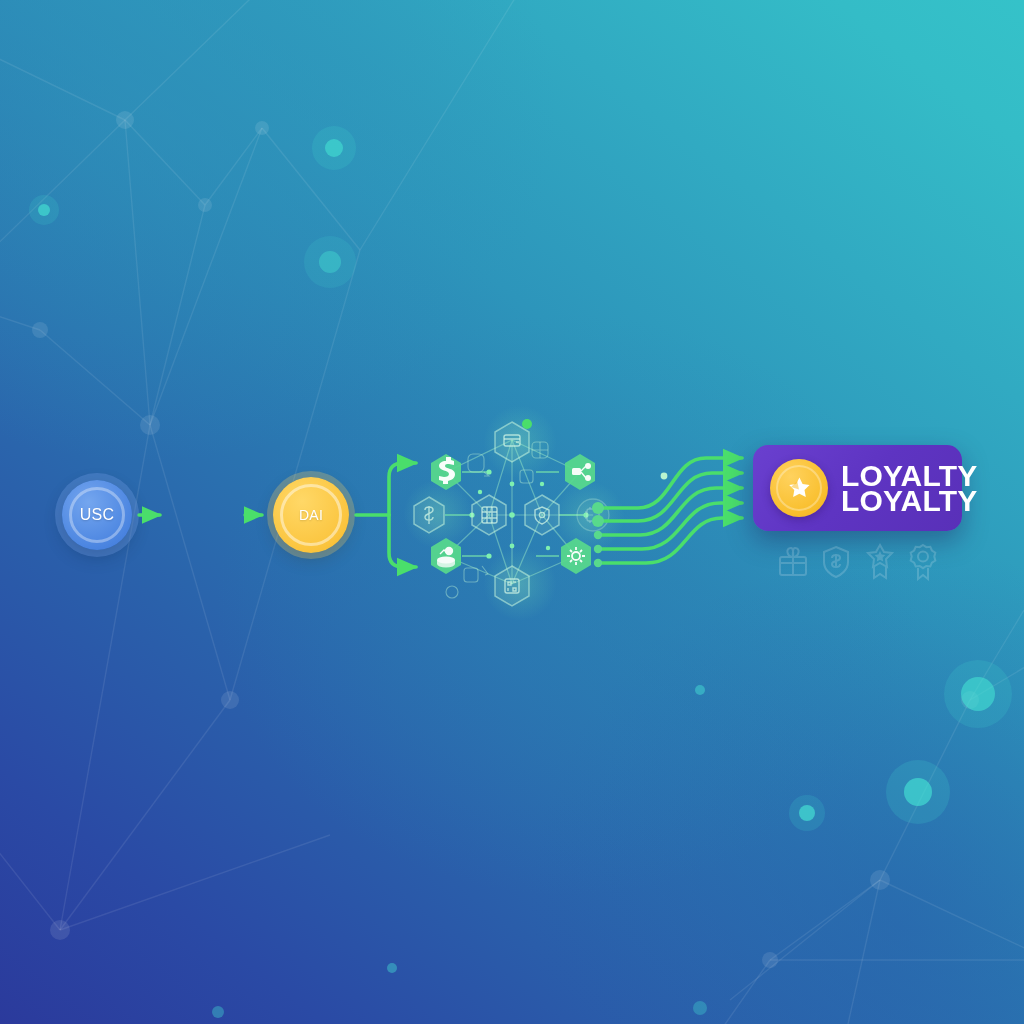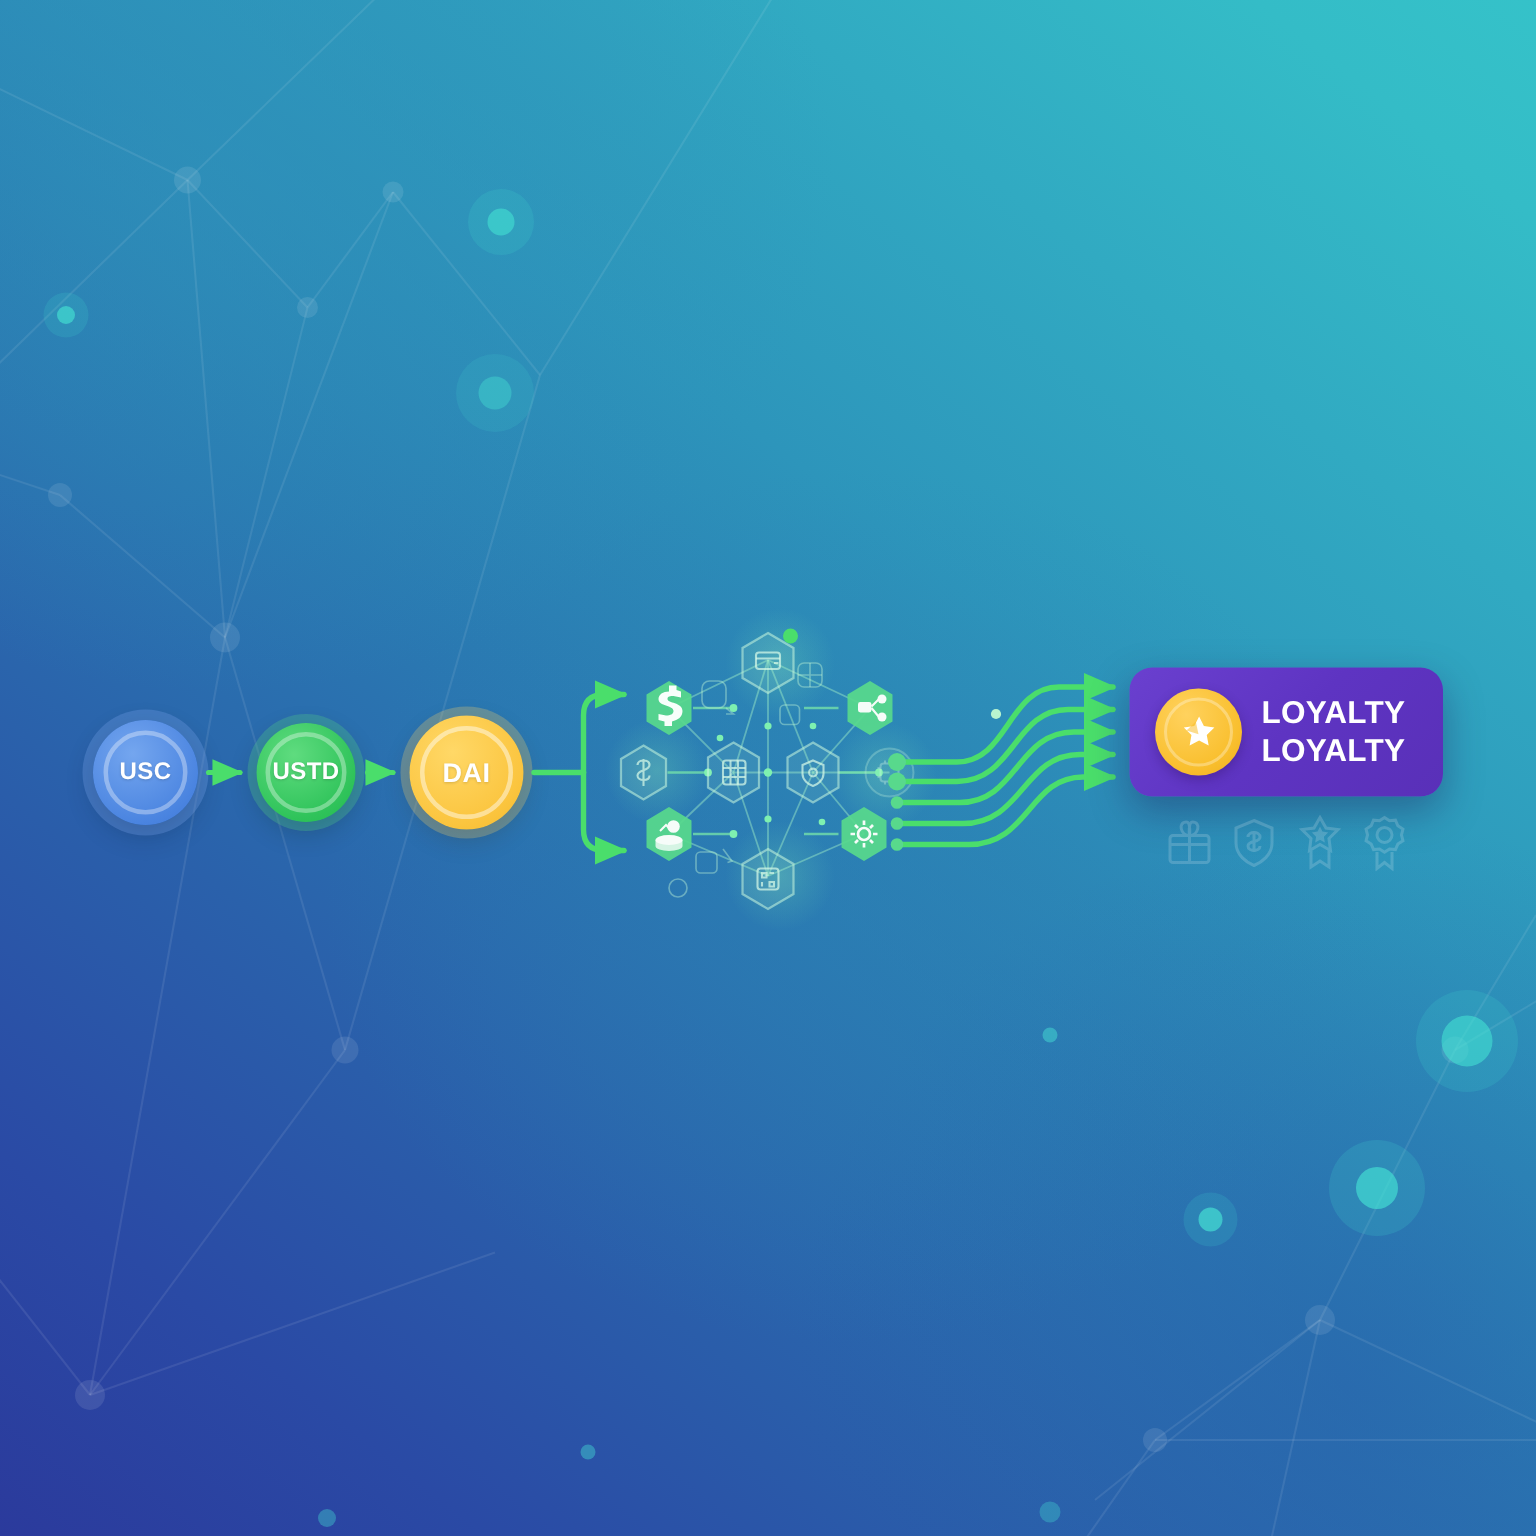--- a/index.html
+++ b/index.html
@@ -37,21 +37,21 @@
   .coin{
     position:absolute;border-radius:50%;
     display:flex;align-items:center;justify-content:center;
     box-shadow:0 6px 18px rgba(10,30,60,.30);
   }
   .coin .ring{
     position:absolute;border-radius:50%;
     border:3px solid rgba(255,255,255,.34);
   }
   .coin .lbl{
-    position:relative;color:#fff;font-weight:bold;letter-spacing:.3px;
+    position:relative;color:#fff;font-weight:normal;letter-spacing:.3px;
     text-shadow:0 1px 2px rgba(0,0,0,.16);
   }
   .coin.usc{
     left:62px;top:480px;width:70px;height:70px;
     background:radial-gradient(circle at 38% 32%, #74a6ef, #4a84e0 72%, #3f77d6 100%);
     box-shadow:0 0 0 7px rgba(126,170,240,.28), 0 6px 18px rgba(10,30,60,.3);
   }
   .coin.usc .ring{inset:7px;}
   .coin.usc .lbl{font-size:16px;}
   .coin.ustd{
@@ -60,41 +60,41 @@
     box-shadow:0 0 0 6px rgba(90,220,130,.26), 0 6px 18px rgba(10,40,30,.28);
   }
   .coin.ustd .ring{inset:6px;}
   .coin.ustd .lbl{font-size:16px;}
   .coin.dai{
     left:273px;top:477px;width:76px;height:76px;
     background:radial-gradient(circle at 38% 32%, #ffd867, #fbc53f 68%, #f3b92c 100%);
     box-shadow:0 0 0 6px rgba(255,214,100,.26), 0 6px 18px rgba(60,40,0,.22);
   }
   .coin.dai .ring{inset:7px;border-color:rgba(255,255,255,.46);}
-  .coin.dai .lbl{font-size:18px;}
+  .coin.dai .lbl{font-size:14px;}
 
   
   #wallet-card{
     position:absolute;left:753px;top:445px;width:209px;height:86px;
     border-radius:15px;
     background:linear-gradient(135deg,#6a40cf 0%,#5e34c2 50%,#5930b8 100%);
     box-shadow:0 10px 26px rgba(25,10,70,.34);
     display:flex;align-items:center;
   }
   #wallet-coin{
     position:relative;margin-left:17px;width:58px;height:58px;border-radius:50%;
     background:radial-gradient(circle at 36% 30%, #ffd25e, #f9bf2e 66%, #eeae1c 100%);
     display:flex;align-items:center;justify-content:center;flex:0 0 auto;
     box-shadow:0 3px 8px rgba(40,10,80,.3);
   }
   #wallet-coin .cring{position:absolute;inset:6px;border-radius:50%;
     border:2px solid rgba(255,255,255,.30);}
   #wallet-text{
     margin-left:13px;color:#ffffff;font-weight:bold;
-    font-size:21px;line-height:25px;letter-spacing:.2px;
+    font-size:30px;line-height:25px;letter-spacing:.2px;
   }
   #wallet-text span{display:block;}
 
   
   #benefits{
     position:absolute;left:777px;top:541px;width:162px;height:42px;
     display:flex;justify-content:space-between;align-items:center;
   }
   #benefits .bi{width:32px;height:38px;opacity:.17;}
 
@@ -173,24 +173,20 @@
       <circle cx="392" cy="968" r="5" fill="#46e7d6" opacity=".40"></circle>
       <circle cx="218" cy="1012" r="6" fill="#46e7d6" opacity=".35"></circle>
       <circle cx="700" cy="1008" r="7" fill="#46e7d6" opacity=".30"></circle>
     </g>
   </svg>
 
   <div class="coin usc">
     <div class="ring"></div>
     <div class="lbl">USC</div>
   </div>
-  <div class="coin ustd">
-    <div class="ring"></div>
-    <div class="lbl">USTD</div>
-  </div>
   <div class="coin dai">
     <div class="ring"></div>
     <div class="lbl">DAI</div>
   </div>
 
   <div id="hexnet">
     <div class="glowdisc" style="left:86px;top:-4px;width:76px;height:76px;"></div>
     <div class="glowdisc" style="left:86px;top:138px;width:76px;height:76px;"></div>
     <div class="glowdisc" style="left:6px;top:70px;width:72px;height:72px;"></div>
     <div class="glowdisc" style="left:156px;top:72px;width:74px;height:74px;"></div>

